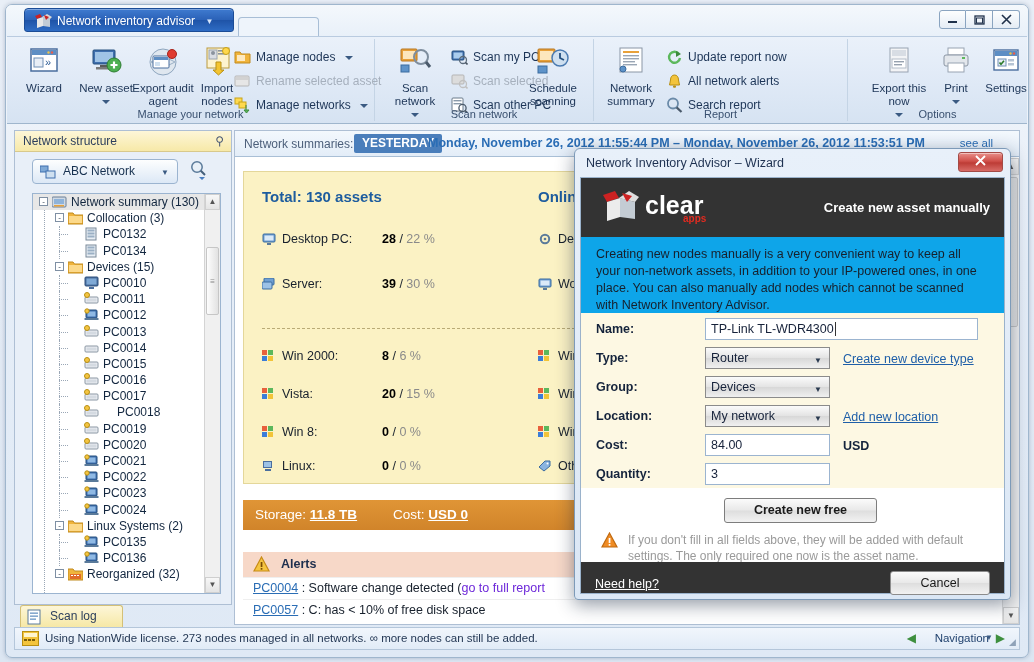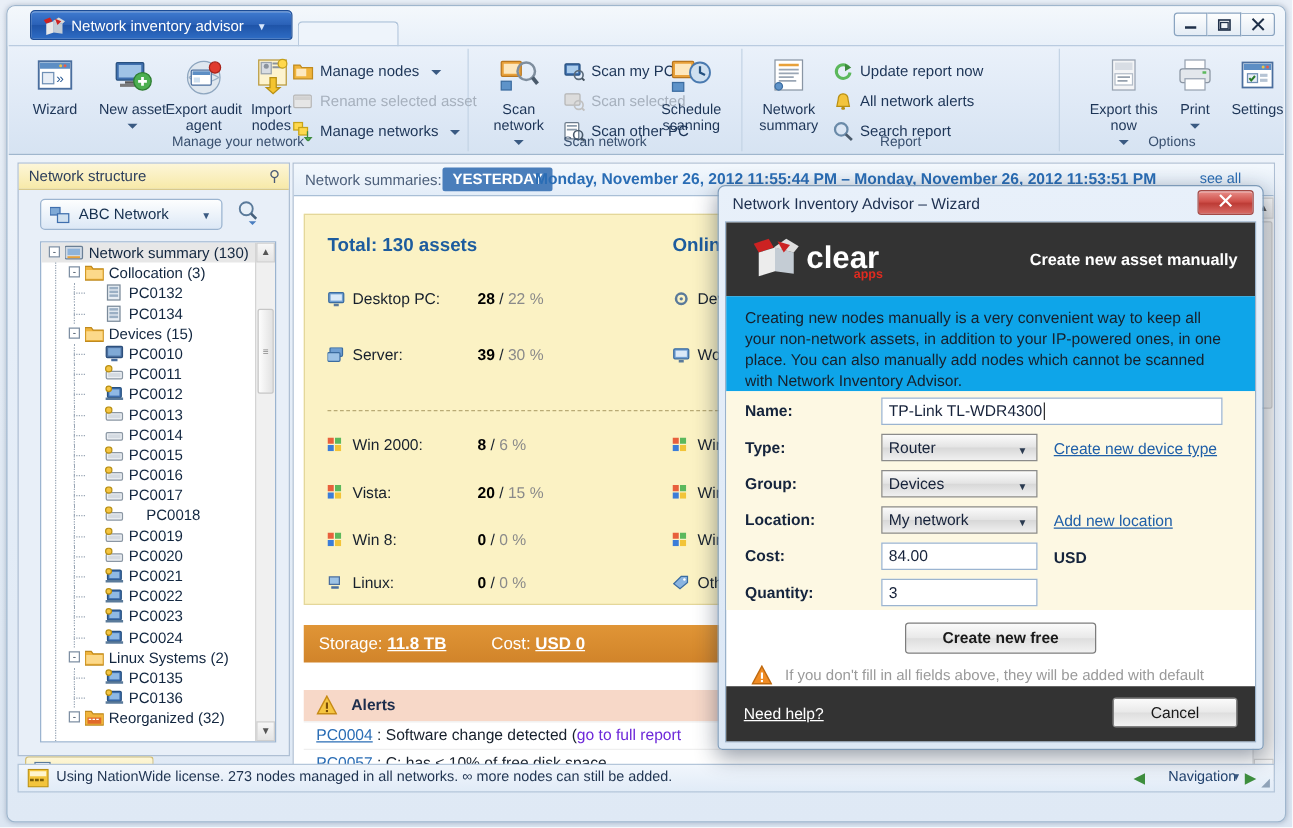--- a/index.html
+++ b/index.html
@@ -165,21 +165,21 @@
   .scanlog-tab {
     position: absolute; left: 14px; bottom: 30px; width: 103px; height: 22px;
     background: linear-gradient(180deg,#fdf6d8 0%, #f6e8a6 100%);
     border: 1px solid #d4c077; border-bottom: none; border-radius: 3px 3px 0 0;
     font-size: 12px; color: #2c3e5c; padding: 3px 0 0 29px;
   }
   .scanlog-tab .sli { position:absolute; left: 6px; top: 3px; width: 15px; height: 16px;}
 
   
   .statusbar {
-    position: absolute; left: 8px; right: 8px; bottom: 23px; height: 23px;
+    position: absolute; left: 8px; right: 8px; bottom: 7px; height: 23px;
     background: linear-gradient(180deg,#f1f6fc 0%, #e1ebf7 100%);
     border: 1px solid #b4c6da;
     font-size: 11.5px; color: #1f3350;
   }
   .statusbar .stxt { position: absolute; left: 30px; top: 4px; }
   .statusbar .sico { position: absolute; left: 7px; top: 3px; width:17px; height:15px;}
   .statusbar .nav { position: absolute; right: 30px; top: 4px; color:#22436f; }
   .statusbar .navl { position: absolute; right: 103px; top: 3px; font-size: 12px; color:#3e8f3e; }
   .statusbar .navr { position: absolute; right: 14px; top: 3px; font-size: 12px; color:#3e8f3e; }
   .statusbar .navc { position: absolute; right: 26px; top: 5px; font-size: 8px; color:#3a5a82; }
@@ -337,21 +337,21 @@
     font-size: 12.5px; font-weight: bold; color: #1a1a1a;
     text-align: center; line-height: 23px;
   }
   .hintrow {
     position: absolute; left: 0; top: 352px; right: 0; height: 38px;
     font-size: 12px; color: #9a9a9a; line-height: 16px;
     padding: 2px 24px 0 47px;
   }
   .hintrow .hi { position: absolute; left: 20px; top: 2px; width: 17px; height: 16px;}
   .dlg-footer {
-    position: absolute; left: 0; right: 0; bottom: 0; height: 44px;
+    position: absolute; left: 0; right: 0; bottom: 0; height: 31px;
     background: #333333;
   }
   .dlg-footer .help {
     position: absolute; left: 14px; top: 15px;
     font-size: 12.5px; color: #ffffff; text-decoration: underline;
   }
   .cancel-btn {
     position: absolute; right: 14px; top: 9px; width: 100px; height: 24px;
     border: 1px solid #8c8c8c; border-radius: 3px;
     background: linear-gradient(180deg,#fbfbfb 0%, #e9e9e9 48%, #dedede 52%, #f2f2f2 100%);

